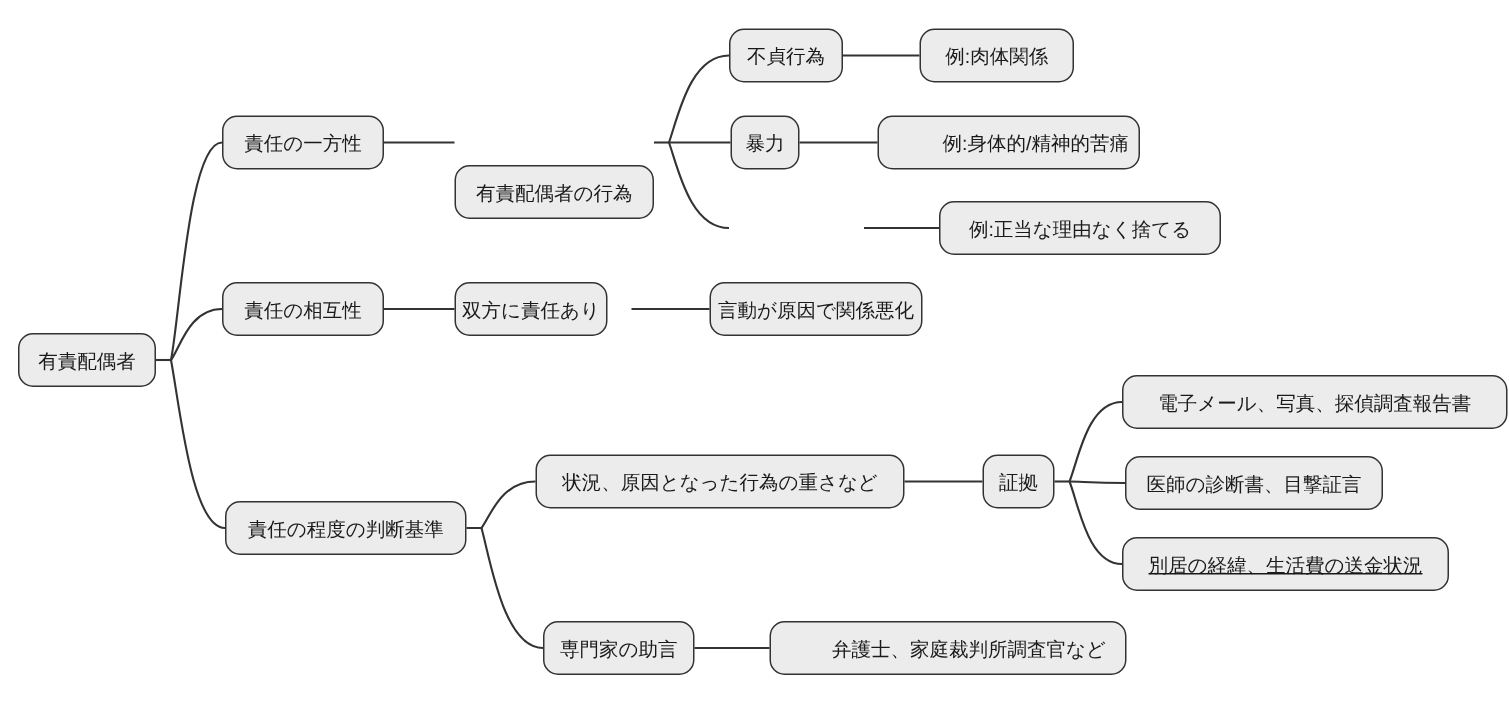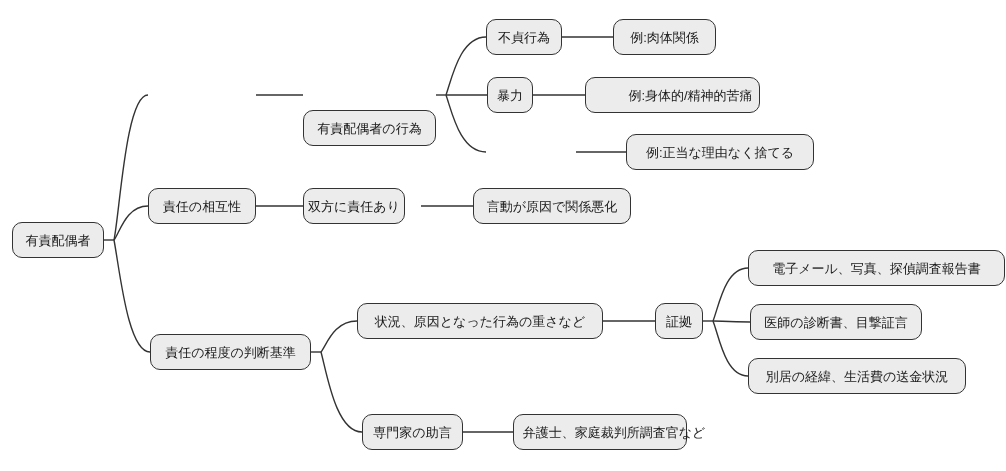--- a/index.html
+++ b/index.html
@@ -33,29 +33,29 @@
   .n-b1{left:148px;top:77px;width:108px;}
   .n-b1c1{left:303px;top:77px;width:133px;margin-top:33px;}
   .n-infidelity{left:486px;top:19px;width:76px;}
   .n-ex1{left:613px;top:19px;width:103px;}
   .n-violence{left:487px;top:77px;width:46px;}
   .n-ex2{left:585px;top:77px;width:175px;padding-left:36px;}
   .n-desertion{left:486px;top:134px;width:90px;}
   .n-ex3{left:626px;top:134px;width:188px;}
   .n-b2{left:148px;top:188px;width:108px;}
   .n-both{left:303px;top:188px;width:102px;}
-  .n-words{left:473px;top:188px;width:158px;}
+  .n-words{left:473px;top:188px;width:142px;}
   .n-b3{left:150px;top:334px;width:161px;}
   .n-situation{left:357px;top:303px;width:246px;}
   .n-evidence{left:655px;top:303px;width:48px;}
   .n-email{left:748px;top:250px;width:257px;}
   .n-doctor{left:750px;top:304px;width:172px;}
-  .n-separation{left:748px;top:358px;width:218px;}
+  .n-separation{left:748px;top:358px;width:218px;text-decoration:underline;}
   .n-expert{left:362px;top:414px;width:101px;}
-  .n-lawyer{left:513px;top:414px;width:174px;padding-left:28px;}
+  .n-lawyer{left:513px;top:414px;width:238px;padding-left:28px;}
 </style>
 </head>
 <body>
 
 <div class="canvas">
 
   <svg class="edges" width="1006" height="471" viewBox="0 0 1006 471" aria-hidden="true">
 
     <path d="M104,240 H114"></path>
     <path d="M114,240 C120,210 126,95 148,95"></path>
@@ -80,20 +80,21 @@
     <path d="M603,321 H655"></path>
     <path d="M703,321 H713"></path>
     <path d="M713,321 C719,306 725,268 748,268"></path>
     <path d="M713,321 C721,321 728,322 750,322"></path>
     <path d="M713,321 C719,336 725,376 748,376"></path>
     <path d="M463,432 H513"></path>
   </svg>
 
   <div class="node n-root">有責配偶者</div>
 
+  <div class="node n-b1">責任の一方性</div>
   <div class="node n-b1c1">有責配偶者の行為</div>
   <div class="node n-infidelity">不貞行為</div>
   <div class="node n-ex1">例:肉体関係</div>
   <div class="node n-violence">暴力</div>
   <div class="node n-ex2">例:身体的/精神的苦痛</div>
   <div class="node n-ex3">例:正当な理由なく捨てる</div>
 
   <div class="node n-b2">責任の相互性</div>
   <div class="node n-both">双方に責任あり</div>
   <div class="node n-words">言動が原因で関係悪化</div>

